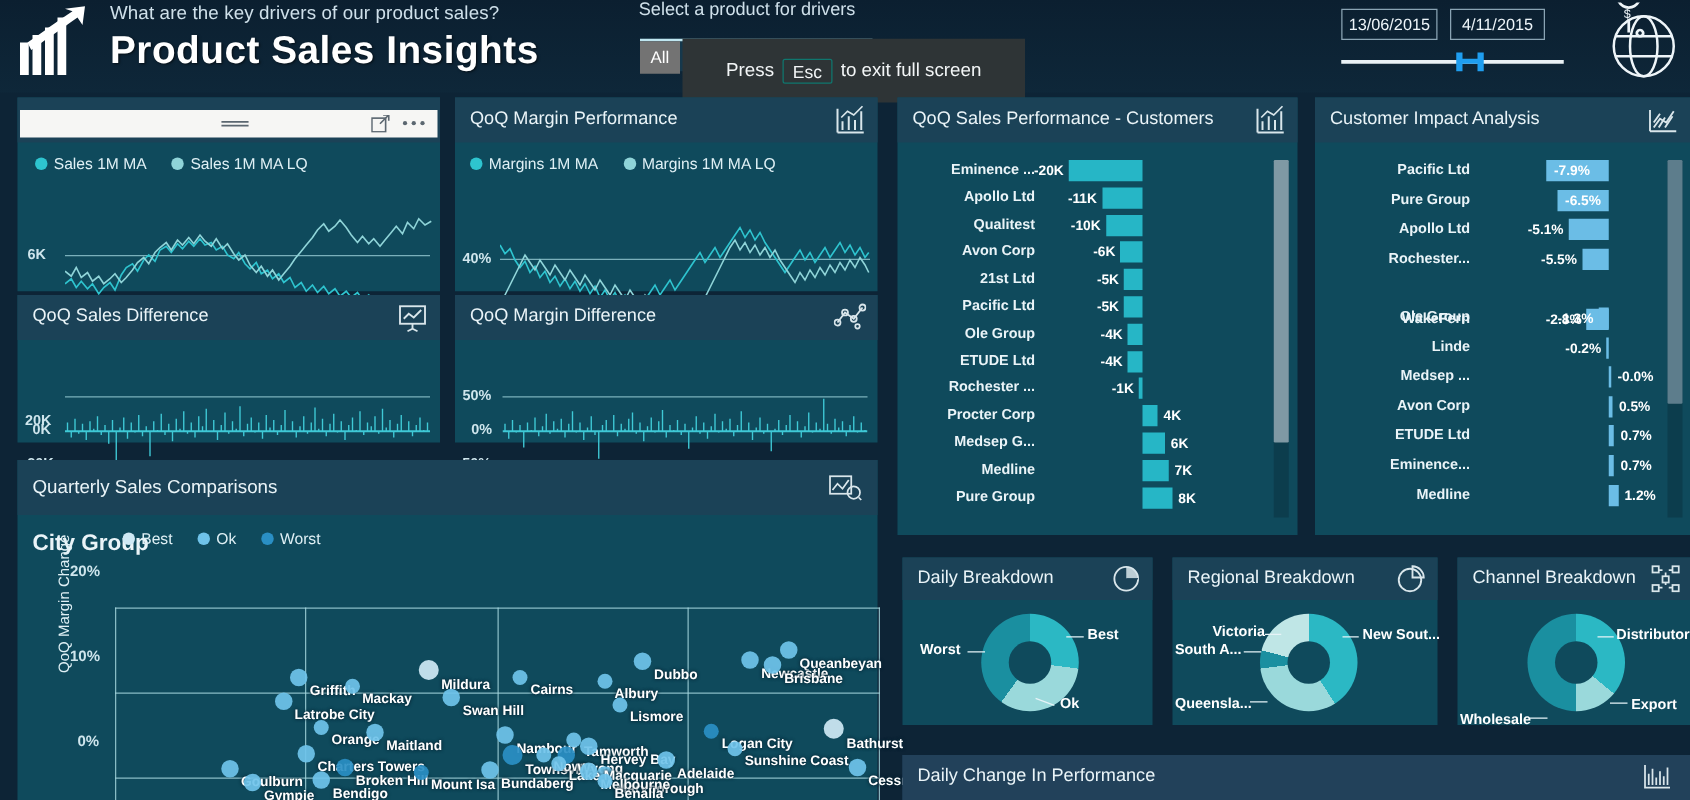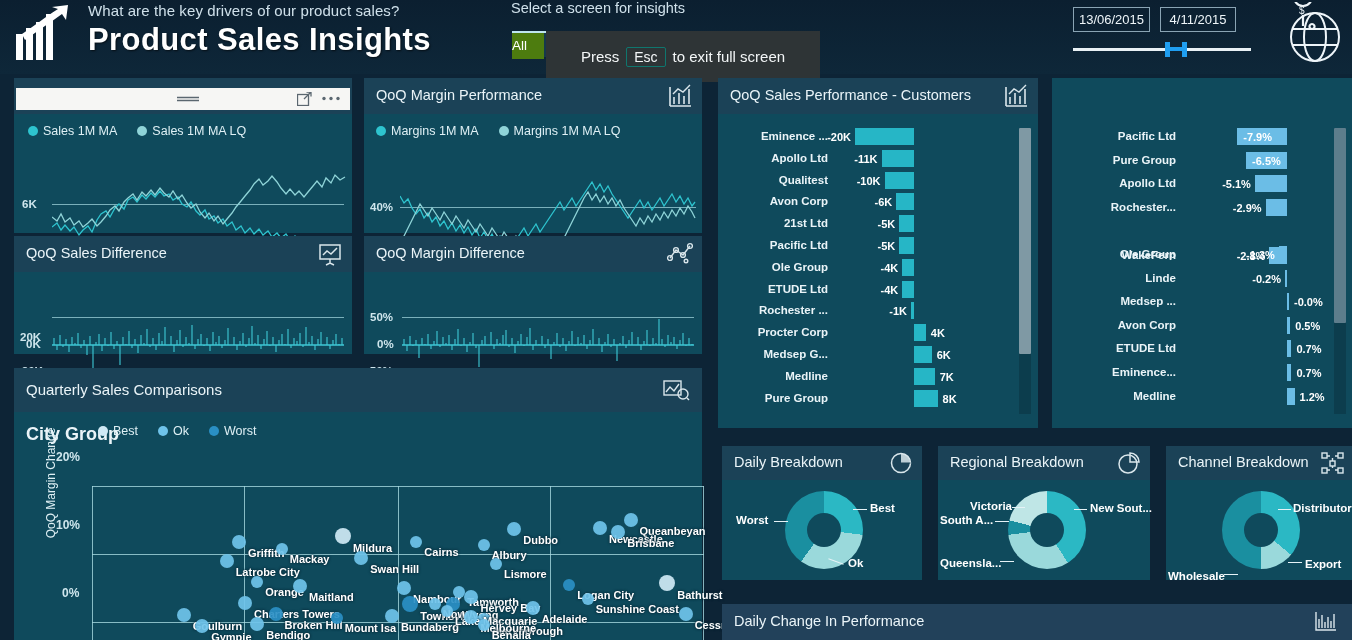--- a/index.html
+++ b/index.html
@@ -14,22 +14,22 @@
   #header { position:absolute; left:0; top:0; width:1352px; height:74px;
             background:linear-gradient(180deg,#0b1f30 0%, #0e2739 100%); }
   #logo { position:absolute; left:14px; top:4px; width:66px; height:62px; }
   #hdr-question { position:absolute; left:88px; top:2px; font-size:15px; color:#cfe0ea; letter-spacing:.1px; }
   #hdr-title { position:absolute; left:88px; top:22px; font-size:31px; font-weight:bold;
                color:#ffffff; letter-spacing:.4px; text-shadow:1px 1px 2px rgba(0,0,0,.6); }
   #slicer-label { position:absolute; left:511px; top:0px; font-size:14.5px; color:#cfe0ea; }
   #slicer { position:absolute; left:512px; top:31px; width:186px; height:26px;
             background:#16384c; border-top:2px solid #bfe6f0; }
   #slicer-all { position:absolute; left:0; top:0; width:32px; height:26px;
-            background:#4d7c0f; color:#ffffff; font-size:13.5px; line-height:26px;
-            }
+            background:#737373; color:#ffffff; font-size:13.5px; line-height:26px;
+            text-align:center; }
   #slicer-caret { position:absolute; right:7px; top:7px; width:13px; height:8px; opacity:.55; }
   #esc-toast { position:absolute; left:546px; top:31px; width:274px; height:51px;
             background:#2e3436; display:flex; align-items:center; justify-content:center;
             gap:7px; font-size:15px; color:#f3f6f7; }
   #esc-key { border:1px solid #0f766e; border-radius:2px; padding:1px 7px; font-size:14px; }
   #date-from, #date-to { position:absolute; top:7px; height:25px; border:1px solid #8aa4b4;
             background:transparent; color:#eef5f9; font-size:13px; text-align:center;
             line-height:23px; }
   #date-from { left:1073px; width:77px; }
   #date-to { left:1160px; width:76px; }
@@ -85,21 +85,21 @@
       <rect x="2" y="30" width="7" height="26"></rect>
       <rect x="12" y="24" width="7" height="32"></rect>
       <rect x="22" y="18" width="7" height="38"></rect>
       <rect x="32" y="10" width="7" height="46"></rect>
       <path d="M8 30 C 20 22, 30 14, 44 5 L 38 3 L 54 1 L 52 16 L 48 10 C 34 20, 22 28, 11 36 Z"></path>
     </g>
   </svg>
   <div id="hdr-question">What are the key drivers of our product sales?</div>
   <div id="hdr-title">Product Sales Insights</div>
 
-  <div id="slicer-label">Select a screen for insights</div>
+  <div id="slicer-label">Select a product for drivers</div>
   <div id="slicer">
     <div id="slicer-all">All</div>
     <svg id="slicer-caret" viewBox="0 0 13 8">
       <path d="M1 1 L6.5 7 L12 1" stroke="#cfe0ea" stroke-width="1.6" fill="none"></path>
     </svg>
   </div>
 
   <div id="date-from">13/06/2015</div>
   <div id="date-to">4/11/2015</div>
   <div id="slider-track"></div>
@@ -452,41 +452,51 @@
           <div class="bv" style="top: 3px; left: 224.6px;">8K</div>
         </div>
       </div>
     <div class="scroll-tr" style="right:7px; top:14px; height:286px;">
       <div class="scroll-th" style="top:0; height:226px;"></div>
     </div>
   </div>
 </div>
 
 <div class="panel" style="left:1052px; top:78px; width:300px; height:350px;">
+  <div class="panel-hd">
+    <div class="panel-title">Customer Impact Analysis</div>
+    <svg class="panel-ico" viewBox="0 0 26 24">
+      <g stroke="#eaf4f8" stroke-width="1.5" fill="none">
+        <path d="M3 21 V4 M3 21 H24"></path>
+        <path d="M6 18 L11 11 L16 14 L22 5"></path>
+        <path d="M6 14 L11 7 M10 18 L15 10 M15 18 L21 9"></path>
+      </g>
+    </svg>
+  </div>
   <div class="panel-body">
     <div id="impact-bars">
         <div class="barrow" style="left: 0px; right: 0px; top: 14px;">
           <div class="bl" style="right: 176px; top: 2px;">Pacific Ltd</div>
           <div class="bar" style="background: rgb(107, 189, 230); width: 49.77px; left: 185.23px;"></div>
           <div class="bv" style="top: 3px; left: 191.23px;">-7.9%</div>
         </div>
         <div class="barrow" style="left: 0px; right: 0px; top: 37.6px;">
           <div class="bl" style="right: 176px; top: 2px;">Pure Group</div>
           <div class="bar" style="background: rgb(107, 189, 230); width: 40.95px; left: 194.05px;"></div>
           <div class="bv" style="top: 3px; left: 200.05px;">-6.5%</div>
         </div>
         <div class="barrow" style="left: 0px; right: 0px; top: 61.2px;">
           <div class="bl" style="right: 176px; top: 2px;">Apollo Ltd</div>
           <div class="bar" style="background: rgb(107, 189, 230); width: 32.13px; left: 202.87px;"></div>
           <div class="bv" style="top: 3px; right: 101.13px;">-5.1%</div>
         </div>
         <div class="barrow" style="left: 0px; right: 0px; top: 84.8px;">
           <div class="bl" style="right: 176px; top: 2px;">Rochester...</div>
           <div class="bar" style="background: rgb(107, 189, 230); width: 21.42px; left: 213.58px;"></div>
-          <div class="bv" style="top: 3px; right: 90.42px;">-2.9%</div>
+          <div class="bv" style="top: 3px; right: 90.42px;">-5.5%</div>
         </div>
         <div class="barrow" style="left: 0px; right: 0px; top: 108.4px; margin-top: 25px;">
           <div class="bl" style="right: 176px; top: 2px;">WakeFern</div>
           <div class="bar" style="background: rgb(107, 189, 230); width: 17.64px; left: 217.36px;"></div>
           <div class="bv" style="top: 3px; right: 86.64px;">-2.8%</div>
         </div>
         <div class="barrow" style="left: 0px; right: 0px; top: 132px;">
           <div class="bl" style="right: 176px; top: 2px;">Ole Group</div>
           <div class="bar" style="background: rgb(107, 189, 230); width: 8.19px; left: 226.81px;"></div>
           <div class="bv" style="top: 3px; right: 77.19px;">-1.3%</div>

